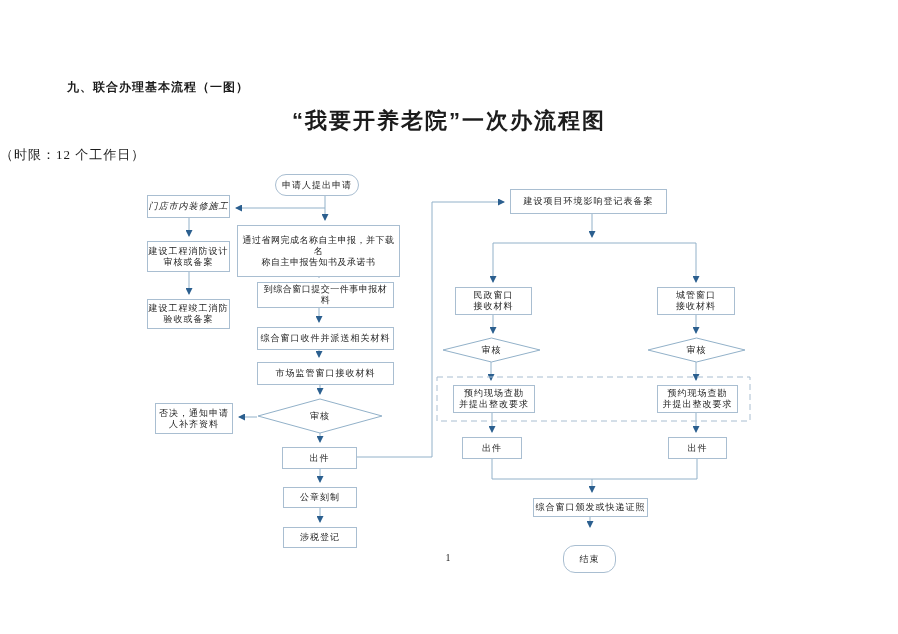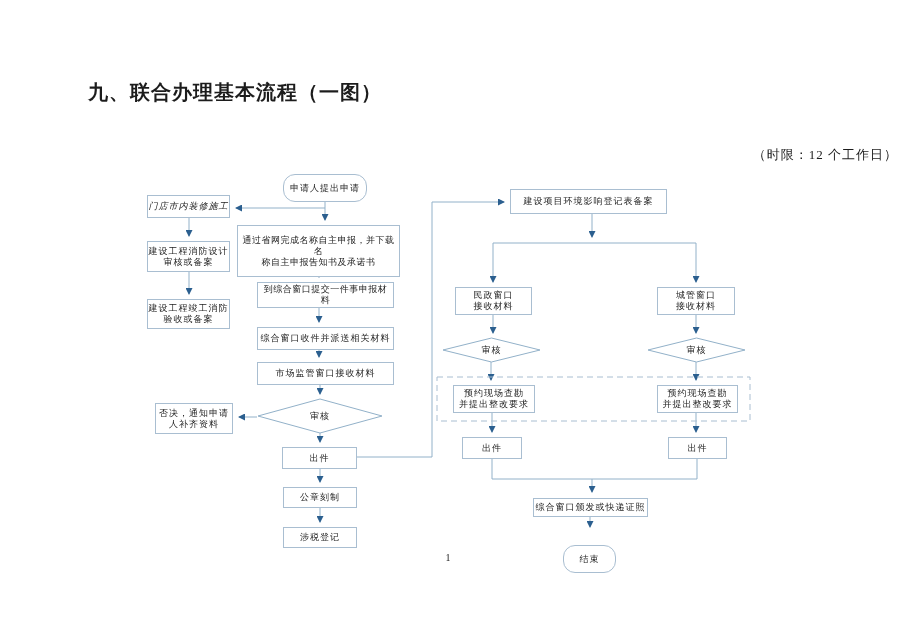--- a/index.html
+++ b/index.html
@@ -13,31 +13,31 @@
     position:relative;
     width:898px;height:634px;
     background:#ffffff;
     overflow:hidden;
     font-family:"Liberation Serif", serif;
     color:var(--text);
   }
   .doc-heading{
     position:absolute;left:67px;top:79px;
     font-family:"Liberation Sans", sans-serif;
-    font-weight:bold;font-size:20px;letter-spacing:1px;margin-left:21px;
+    font-weight:bold;font-size:12px;letter-spacing:1px;
   }
   .doc-title{
     position:absolute;left:0;top:106px;width:898px;
     text-align:center;
     font-family:"Liberation Sans", sans-serif;
     font-weight:bold;font-size:22px;letter-spacing:2px;
   }
   .doc-subtitle{
     position:absolute;left:0;top:146px;width:898px;
-    text-align:right;
+    text-align:left;
     font-size:13px;letter-spacing:1px;
   }
   .page-number{
     position:absolute;left:418px;top:552px;width:60px;
     text-align:center;font-size:10px;
   }
   svg.connectors{position:absolute;left:0;top:0;}
   svg.connectors path.conn{fill:none;stroke:var(--line);stroke-width:1;}
   svg.connectors polygon.diamond{fill:#ffffff;stroke:var(--line);stroke-width:1;}
   svg.connectors rect.dashed{fill:none;stroke:var(--box-border);stroke-width:1;stroke-dasharray:6 4;}
@@ -53,20 +53,21 @@
   .node.box{background:#ffffff;border:1px solid var(--box-border);}
   .node.oval{background:#ffffff;border:1px solid var(--box-border);border-radius:12px;}
   .node.diamond{background:transparent;border:none;}
 </style>
 </head>
 <body>
 
 <div class="page">
 
   <div class="doc-heading">九、联合办理基本流程（一图）</div>
+  <div class="doc-title">“我要开养老院”一次办流程图</div>
   <div class="doc-subtitle">（时限：12 个工作日）</div>
 
   <svg class="connectors" width="898" height="634" viewBox="0 0 898 634">
     <defs>
       <marker id="arrowhead" markerWidth="7" markerHeight="7" refX="6" refY="3.5" orient="auto">
         <path d="M0,0 L7,3.5 L0,7 Z"></path>
       </marker>
     </defs>
 
     <path class="conn" d="M325,196 V220" marker-end="url(#arrowhead)"></path>
@@ -110,21 +111,21 @@
     <path class="conn" d="M590,517 V527" marker-end="url(#arrowhead)"></path>
 
     <rect class="dashed" x="437" y="377" width="313" height="44"></rect>
 
     <polygon class="diamond" points="320,399 382,416 320,433 258,416"></polygon>
     <polygon class="diamond" points="491.5,338 540,350 491.5,362 443,350"></polygon>
     <polygon class="diamond" points="696.5,338 745,350 696.5,362 648,350"></polygon>
   </svg>
 
   <div id="nodes">
-      <div class="node oval" style="left: 283px; top: 174px; width: 84px; height: 28px;">
+      <div class="node oval" style="left: 275px; top: 174px; width: 84px; height: 22px;">
         <span>申请人提出申请</span>
       </div>
       <div class="node box" style="left: 147px; top: 195px; width: 83px; height: 23px; font-style: italic;">
         <span>门店市内装修施工</span>
       </div>
       <div class="node box" style="left: 147px; top: 241px; width: 83px; height: 31px;">
         <span>建设工程消防设计
 审核或备案</span>
       </div>
       <div class="node box" style="left: 147px; top: 299px; width: 83px; height: 30px;">

